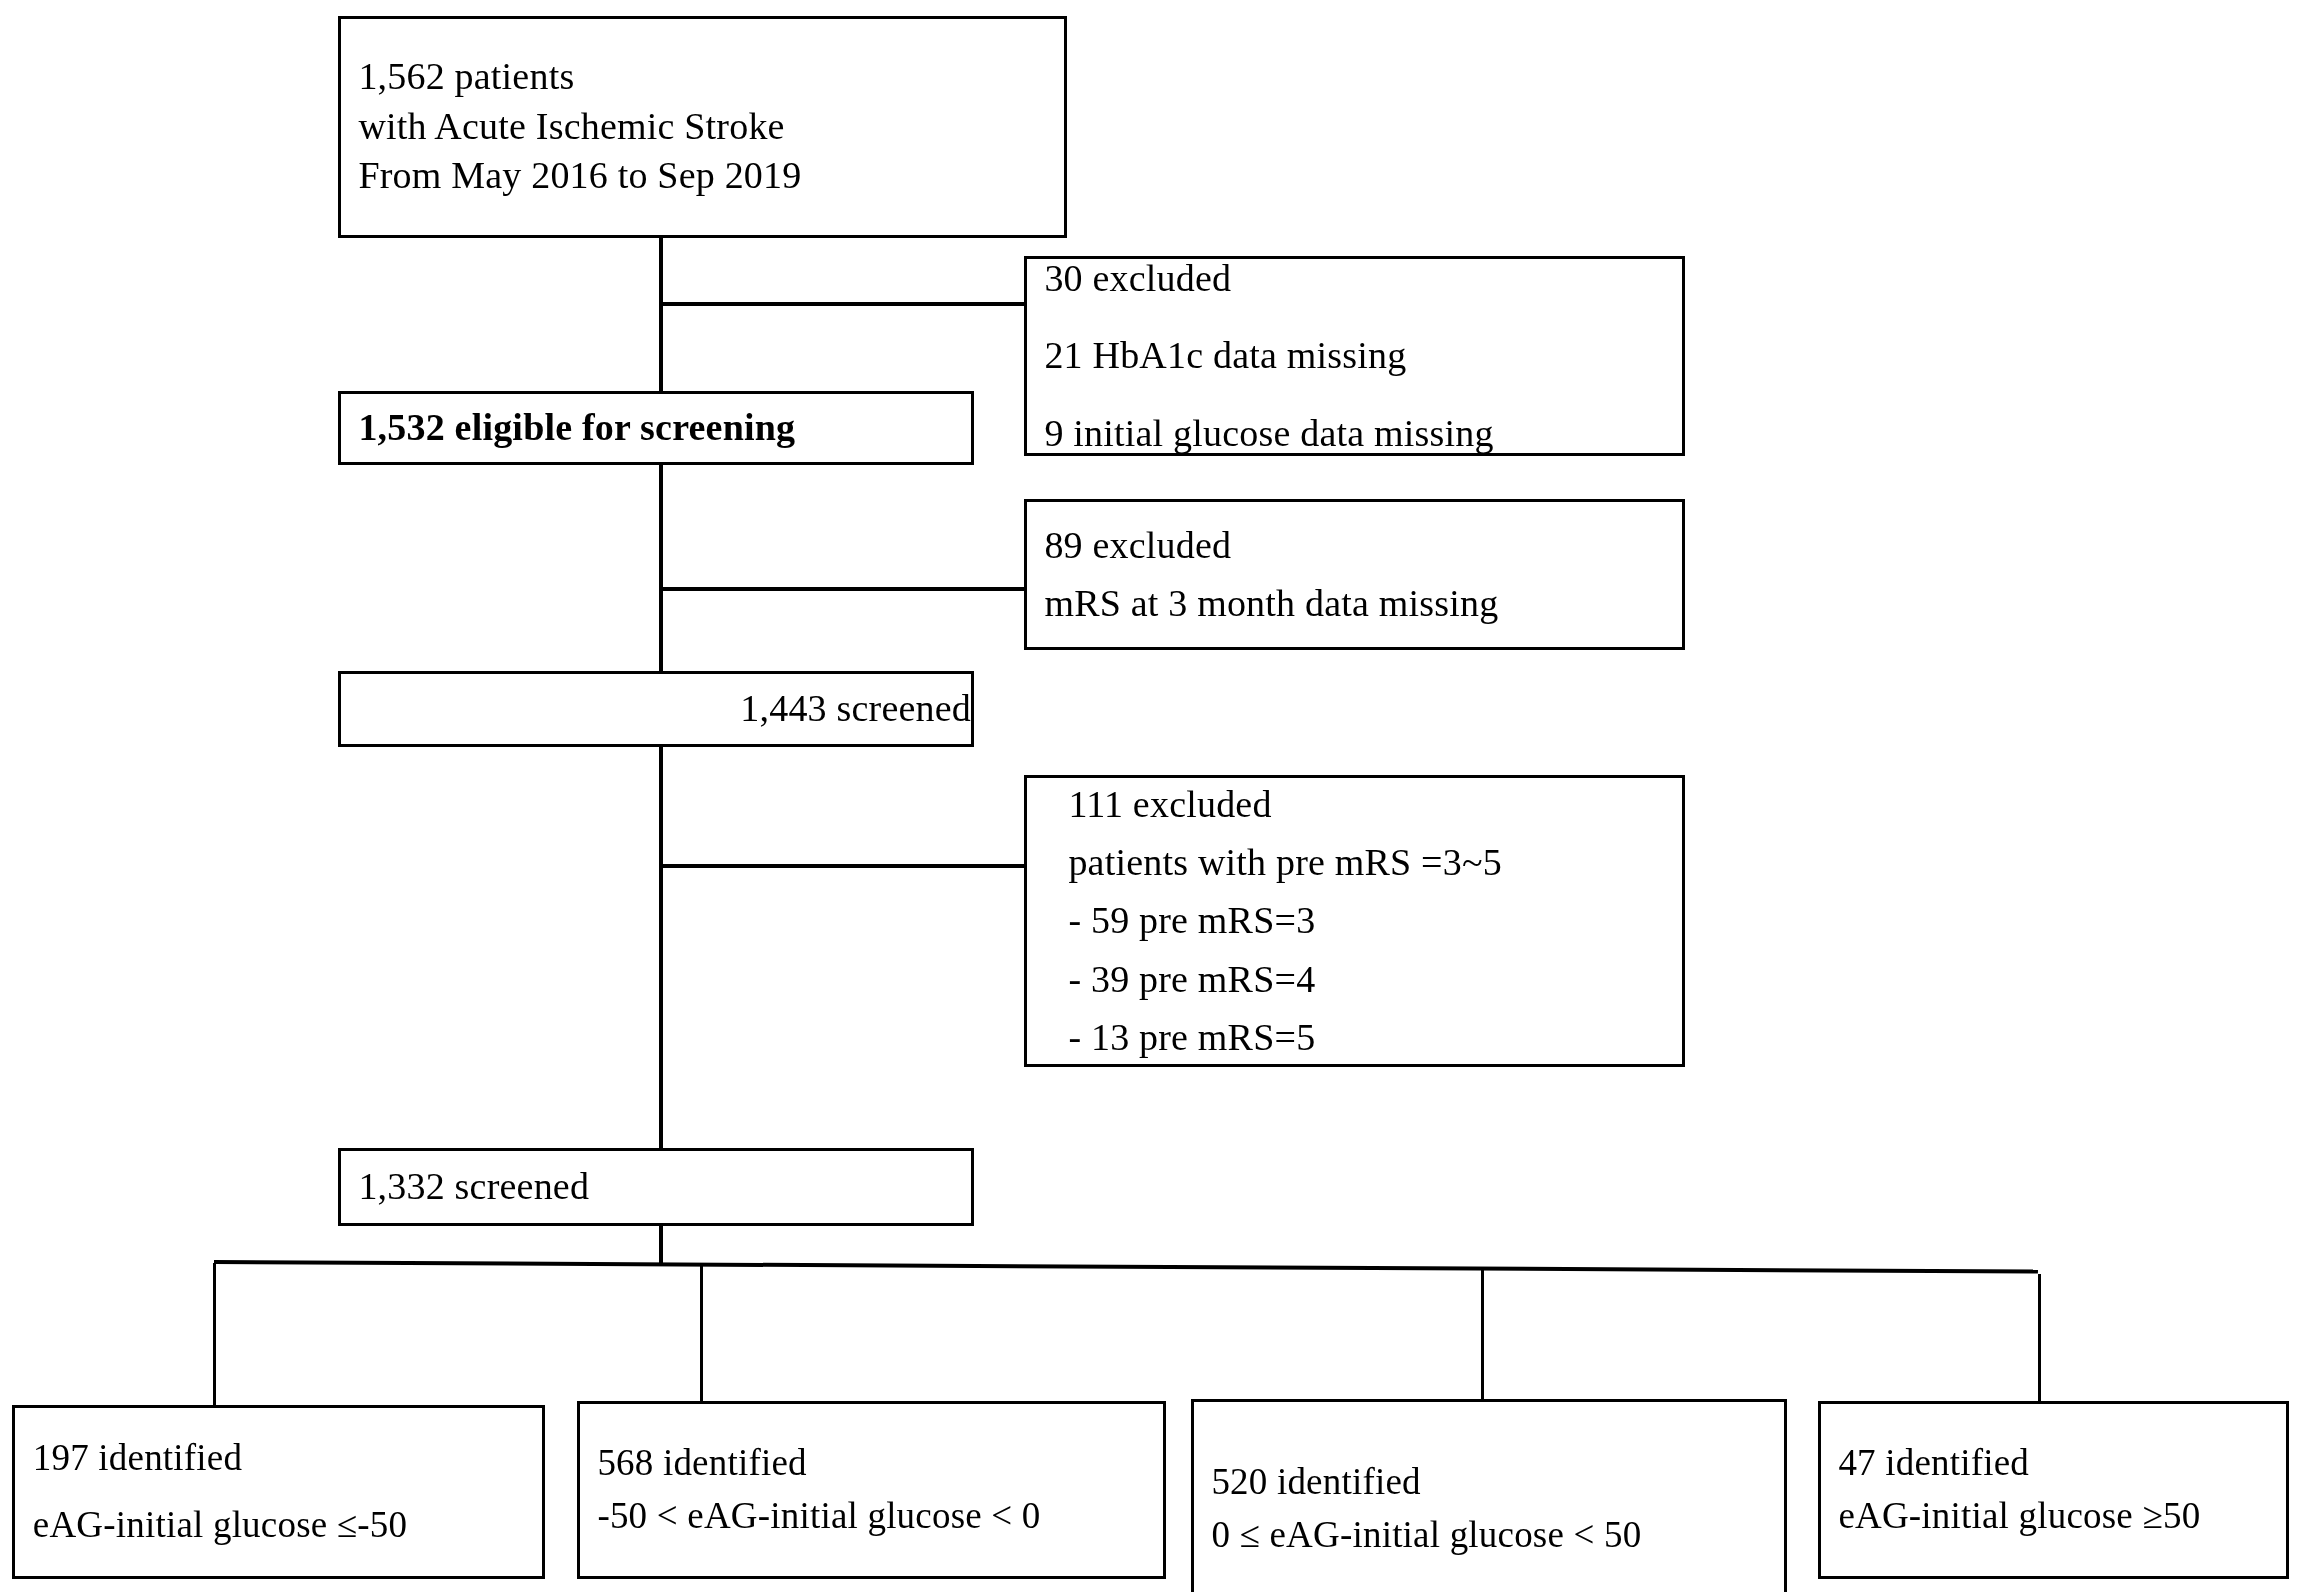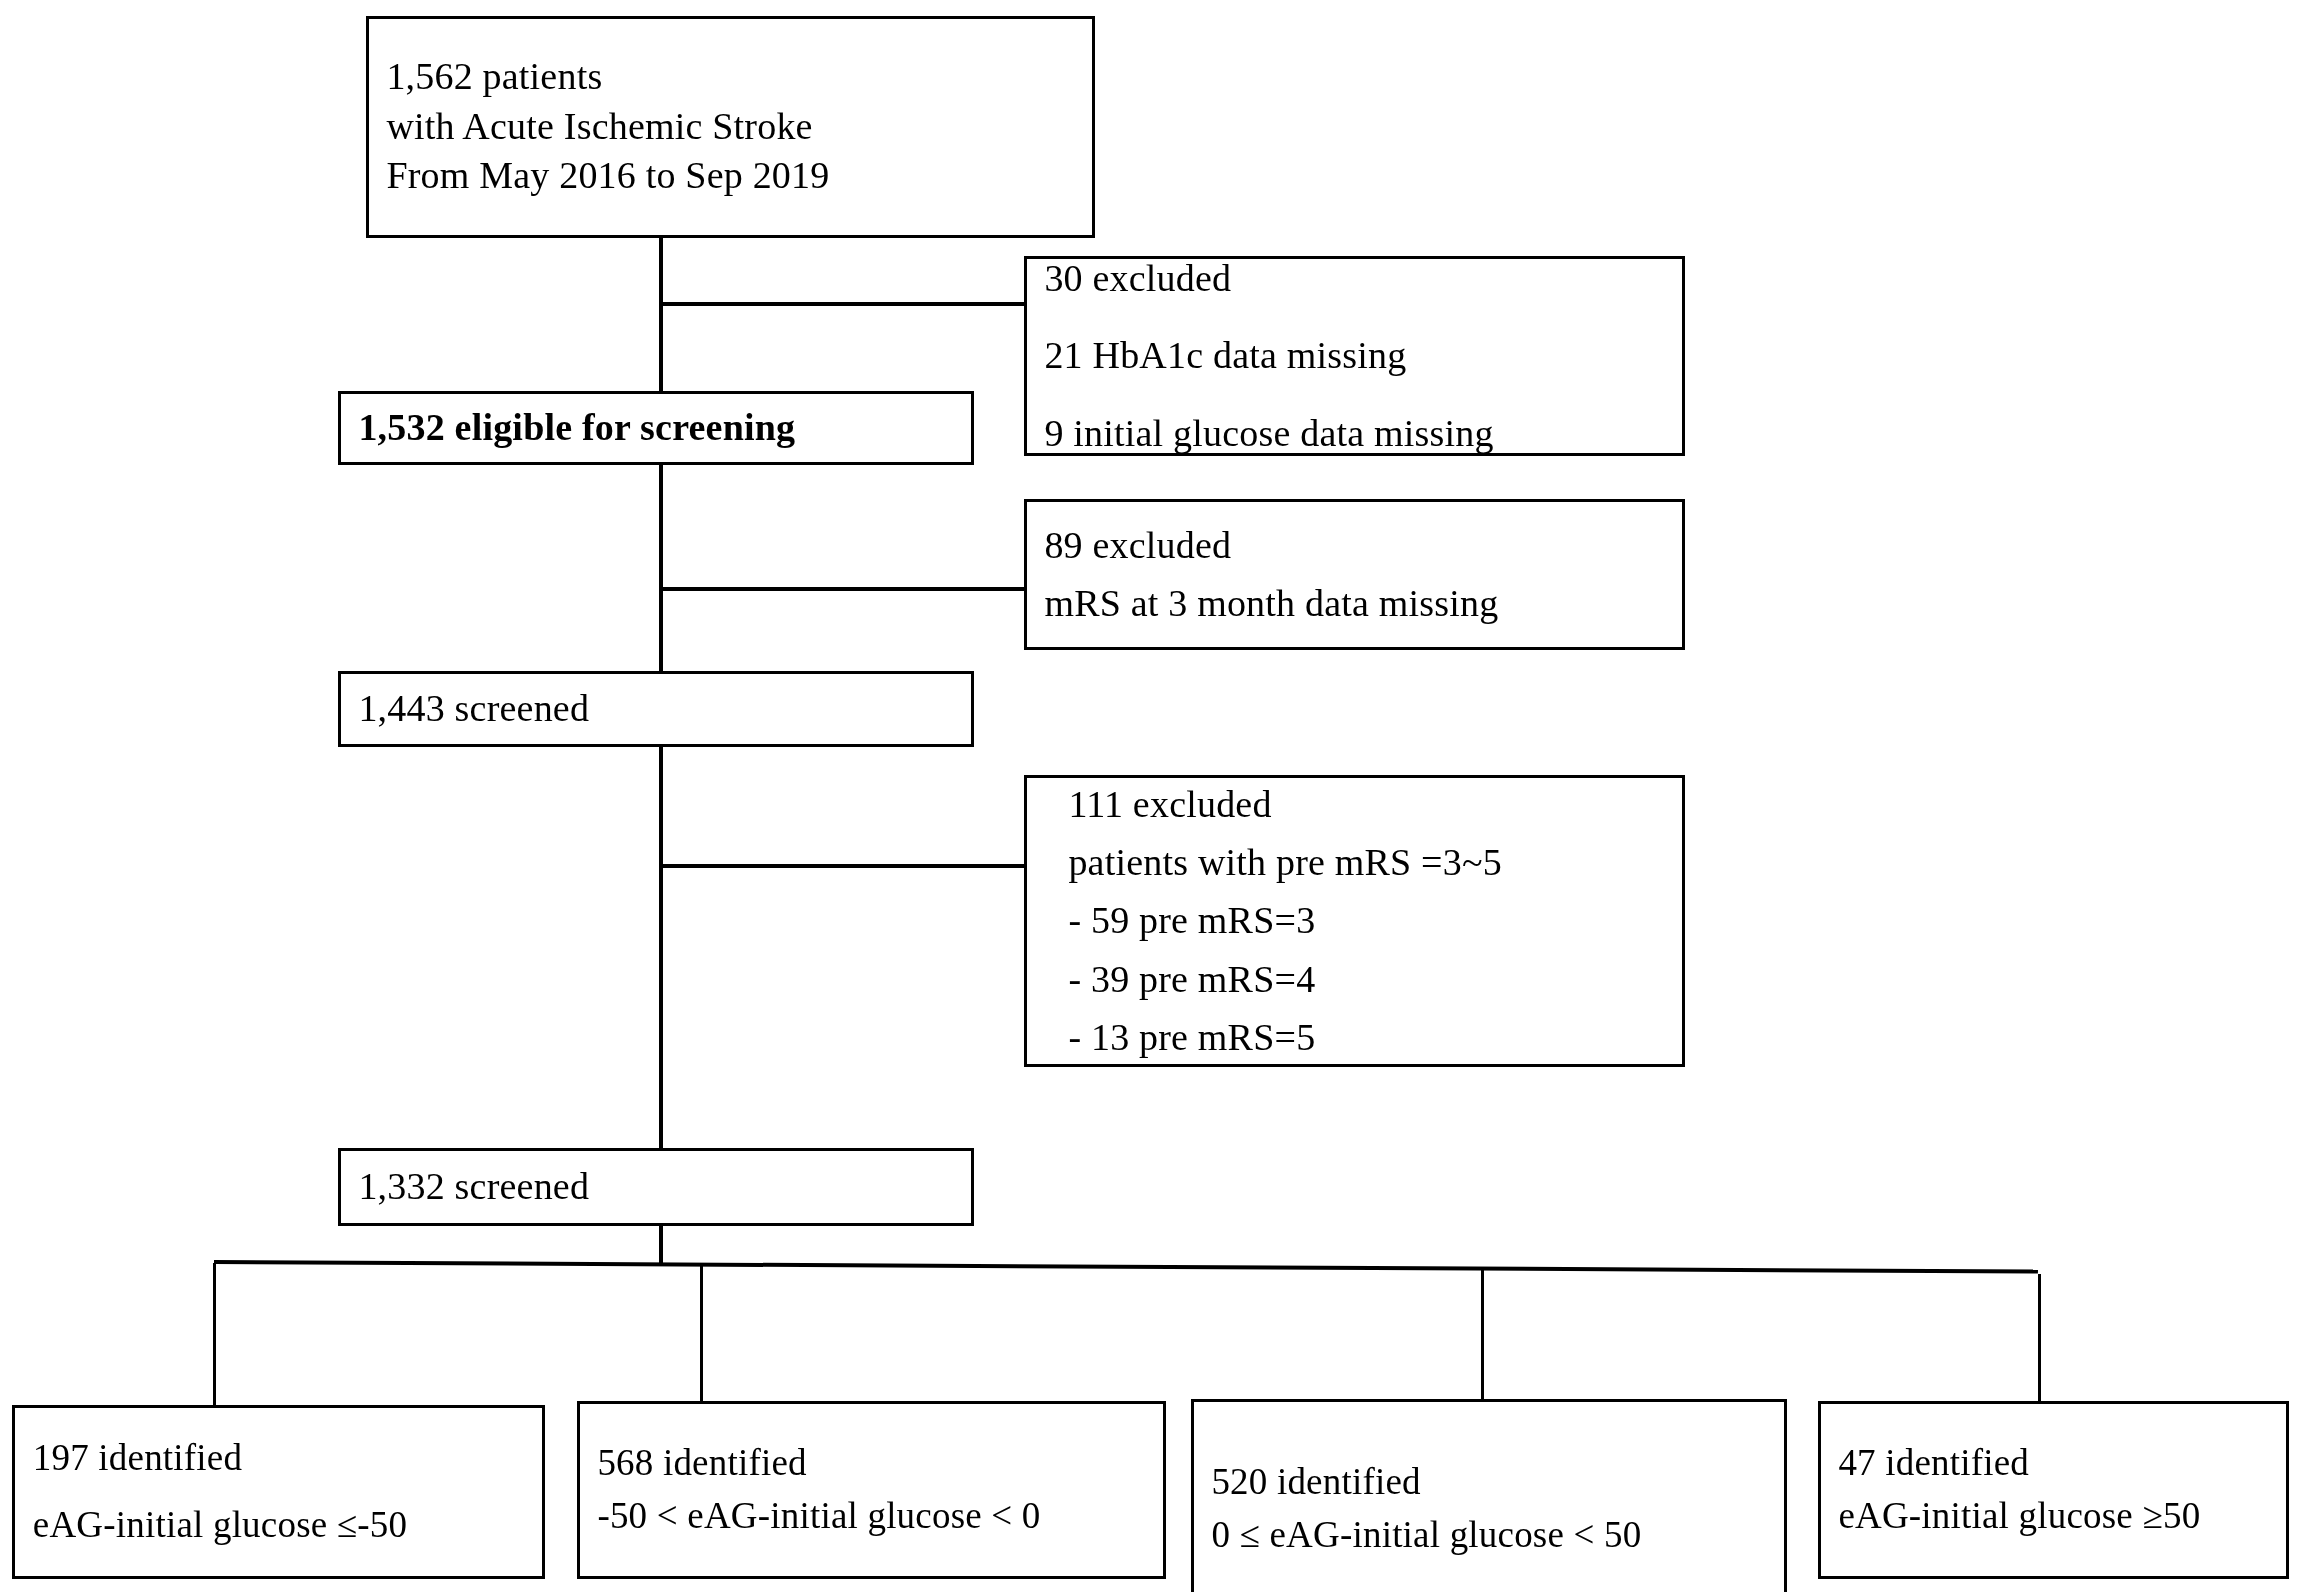--- a/index.html
+++ b/index.html
@@ -34,25 +34,25 @@
     letter-spacing: 0.2px;
   }
   .node.pad-l .line { padding-left: 17.4px; }
 
   
   .ind1 { padding-left: 17.4px; }
   .ind2 { padding-left: 59px; }
   .ind3 { padding-left: 48px; margin-top: 9px; }
 
   
-  #box-enrolled      { left: 338px;  top: 15.5px;   width: 729px; height: 222px; margin-left: 28px; }
+  #box-enrolled      { left: 338px;  top: 15.5px;   width: 729px; height: 222px; }
   #box-excluded-1    { left: 1024px; top: 256px;  width: 661px; height: 200px; gap: 19px; }
   #box-eligible      { left: 338px;  top: 391px;  width: 636px; height: 74px; font-weight: bold; }
   #box-excluded-2    { left: 1024px; top: 499px;  width: 661px; height: 151px; }
-  #box-screened-1    { left: 338px;  top: 671px; width: 636px; height: 76px; }
+  #box-screened-1    { left: 338px;  top: 671px; width: 636px; height: 76px; align-items: flex-end; }
   #box-excluded-3    { left: 1024px; top: 775px; width: 661px; height: 292px; padding-left: 24px; }
   #box-screened-2    { left: 338px;  top: 1148px; width: 636px; height: 78px; }
 
   #box-group-1 { left: 12.4px;   top: 1405px; width: 533px; height: 174px; gap: 14px; }
   #box-group-2 { left: 577px;  top: 1401px; width: 589px; height: 178px; }
   #box-group-3 { left: 1191px; top: 1399px; width: 596px; height: 220px; }
   #box-group-4 { left: 1818px; top: 1401px; width: 471px; height: 178px; }
 
   .node.group .line { font-size: 37px; line-height: 1.42; }
 

